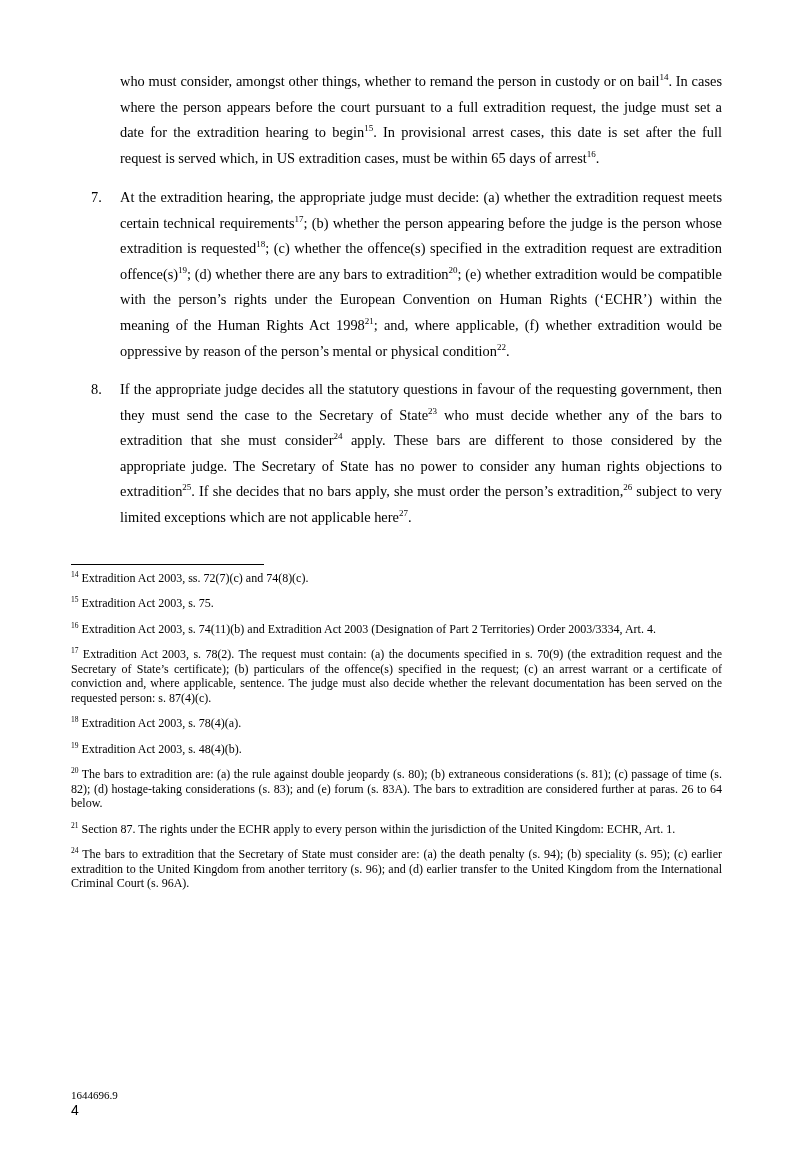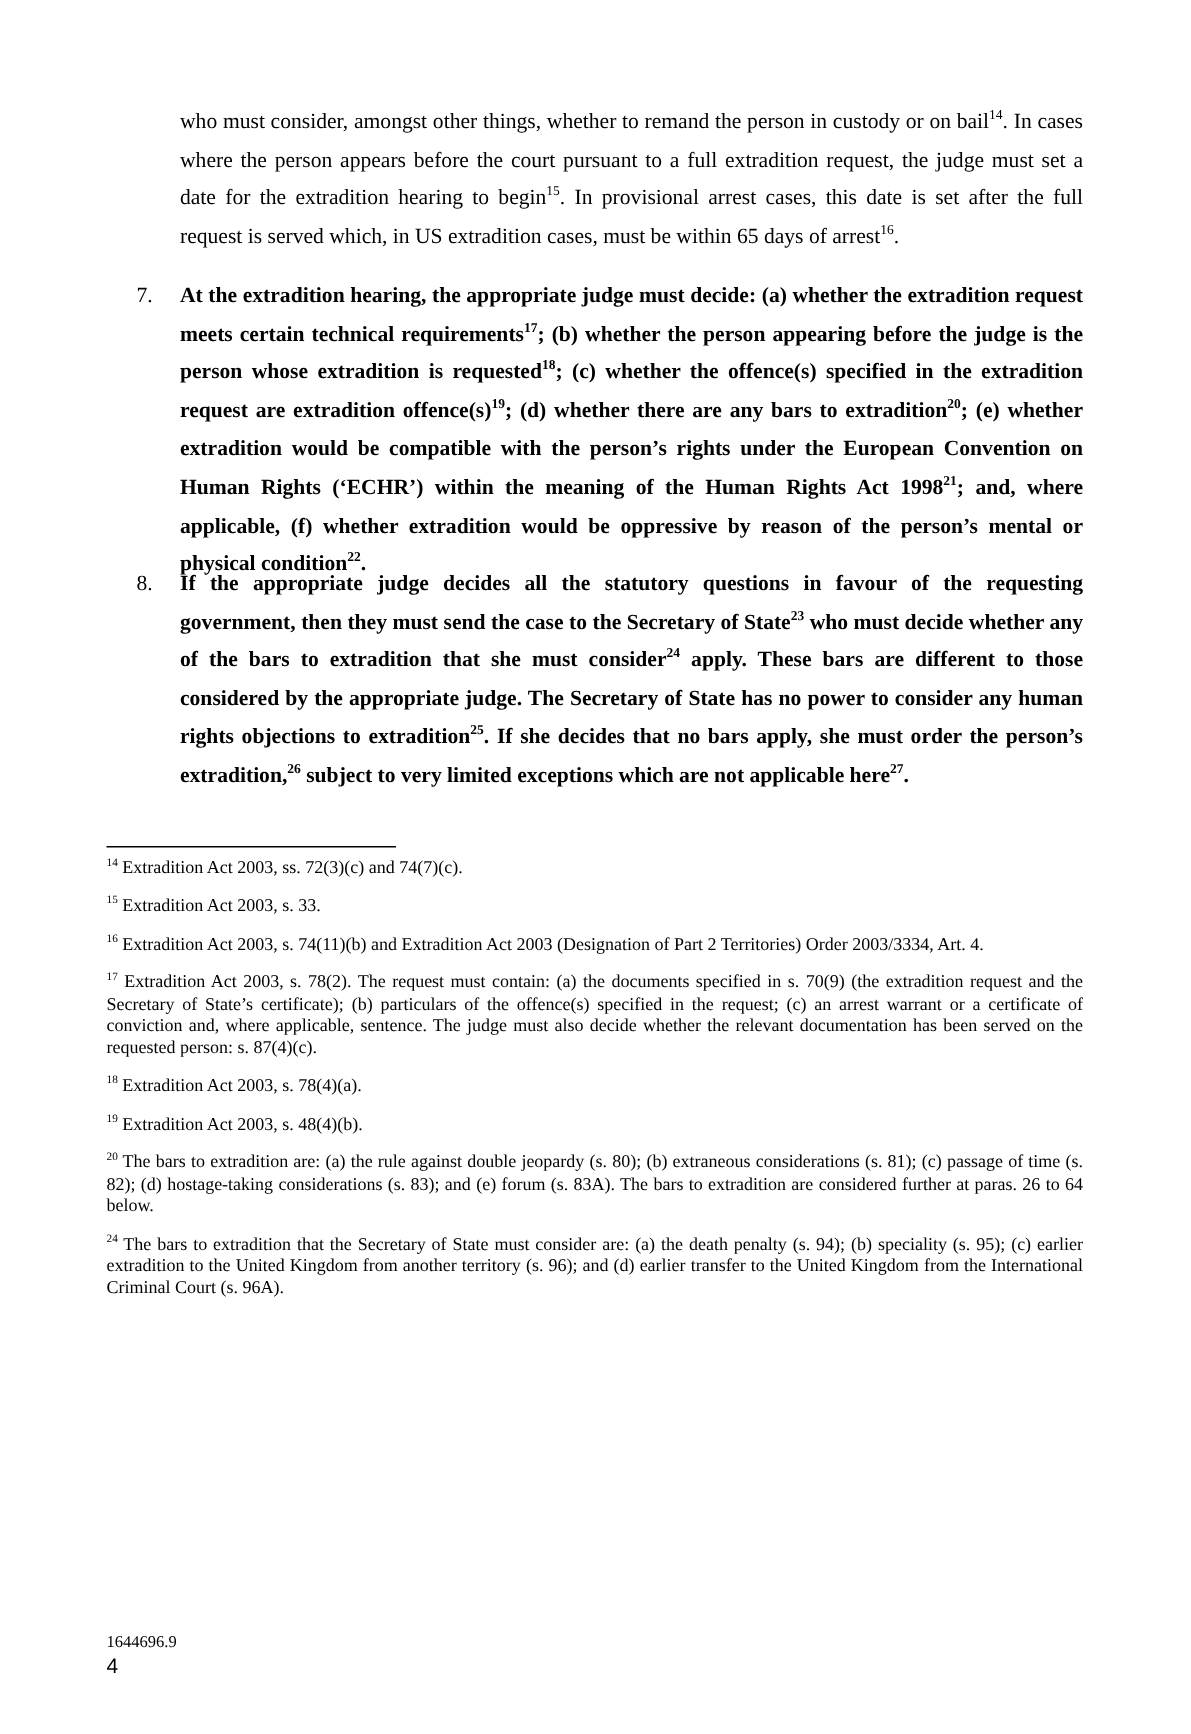--- a/index.html
+++ b/index.html
@@ -5,21 +5,21 @@
     html, body { margin: 0; padding: 0; background: #ffffff; }
     body {
       width: 794px; height: 1156px; position: relative; overflow: hidden;
       font-family: "Liberation Serif", serif; color: #000;
     }
     .body-text { font-size: 14.4px; line-height: 25.6px; text-align: justify; }
     sup { font-size: 9px; line-height: 0; vertical-align: 6px; }
     .para-cont { position: absolute; left: 120px; top: 69px; width: 602px; }
     .para { position: absolute; left: 91px; width: 631px; }
     .para .num { position: absolute; left: 0; top: 0; width: 29px; }
-    .para .txt { margin-left: 29px; font-weight: bold; }
+    .para .txt { margin-left: 29px; }
     #para7 { top: 185px; }
     #para8 { top: 377px; }
     .fn-rule { position: absolute; left: 71px; top: 564px; width: 193px; height: 0; border-top: 1px solid #000; }
     .footnotes { position: absolute; left: 71px; top: 571px; width: 651px; }
     .fn { font-size: 12px; line-height: 14.6px; text-align: justify; margin: 0 0 10.8px 0; }
     .fn sup { font-size: 7.5px; vertical-align: 5px; }
     .doc-id { position: absolute; left: 71px; top: 1089px; font-size: 11px; }
     .page-num { position: absolute; left: 71px; top: 1102px; font-size: 14px; font-family: "Liberation Sans", sans-serif; }
   </style>
 </head>
@@ -39,24 +39,25 @@
 <div id="para8" class="para body-text">
   <span class="num">8.</span>
   <div class="txt">
     <span>If the appropriate judge decides all the statutory questions in favour of the requesting government, then they must send the case to the Secretary of State</span><sup>23</sup><span> who must decide whether any of the bars to extradition that she must consider</span><sup>24</sup><span> apply. These bars are different to those considered by the appropriate judge. The Secretary of State has no power to consider any human rights objections to extradition</span><sup>25</sup><span>. If she decides that no bars apply, she must order the person’s extradition,</span><sup>26</sup><span> subject to very limited exceptions which are not applicable here</span><sup>27</sup><span>.</span>
   </div>
 </div>
 
 <div class="fn-rule"></div>
 
 <div class="footnotes">
-  <p class="fn"><sup>14</sup><span> Extradition Act 2003, ss. 72(3)(c) and 74(7)(c).</span></p>
-  <p class="fn"><sup>15</sup><span> Extradition Act 2003, s. 33.</span></p>
+  <p class="fn"><sup>14</sup><span> Extradition Act 2003, ss. 72(7)(c) and 74(8)(c).</span></p>
+  <p class="fn"><sup>15</sup><span> Extradition Act 2003, s. 75.</span></p>
   <p class="fn"><sup>16</sup><span> Extradition Act 2003, s. 74(11)(b) and Extradition Act 2003 (Designation of Part 2 Territories) Order 2003/3334, Art. 4.</span></p>
   <p class="fn"><sup>17</sup><span> Extradition Act 2003, s. 78(2). The request must contain: (a) the documents specified in s. 70(9) (the extradition request and the Secretary of State’s certificate); (b) particulars of the offence(s) specified in the request; (c) an arrest warrant or a certificate of conviction and, where applicable, sentence. The judge must also decide whether the relevant documentation has been served on the requested person: s. 87(4)(c).</span></p>
   <p class="fn"><sup>18</sup><span> Extradition Act 2003, s. 78(4)(a).</span></p>
   <p class="fn"><sup>19</sup><span> Extradition Act 2003, s. 48(4)(b).</span></p>
   <p class="fn"><sup>20</sup><span> The bars to extradition are: (a) the rule against double jeopardy (s. 80); (b) extraneous considerations (s. 81); (c) passage of time (s. 82); (d) hostage-taking considerations (s. 83); and (e) forum (s. 83A). The bars to extradition are considered further at paras. 26 to 64 below.</span></p>
+  <p class="fn"><sup>21</sup><span> Section 87. The rights under the ECHR apply to every person within the jurisdiction of the United Kingdom: ECHR, Art. 1.</span></p>
   <p class="fn"><sup>24</sup><span> The bars to extradition that the Secretary of State must consider are: (a) the death penalty (s. 94); (b) speciality (s. 95); (c) earlier extradition to the United Kingdom from another territory (s. 96); and (d) earlier transfer to the United Kingdom from the International Criminal Court (s. 96A).</span></p>
 </div>
 
 <div class="doc-id">1644696.9</div>
 <div class="page-num">4</div>
 
 </body></html>

